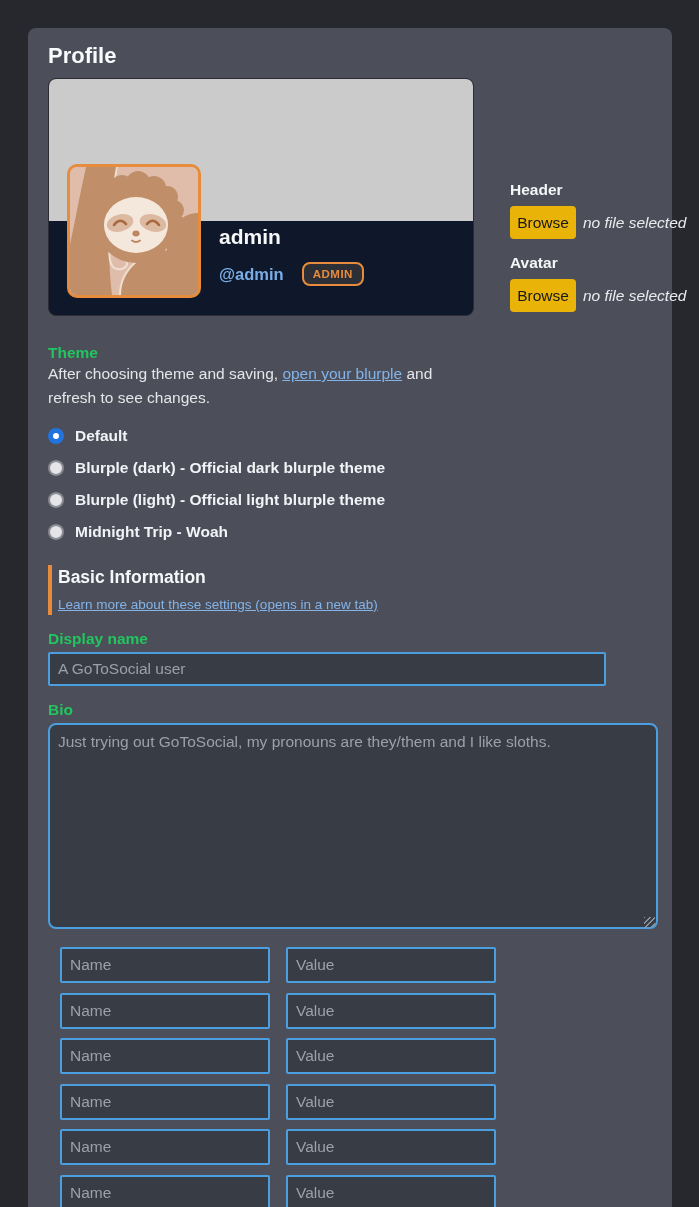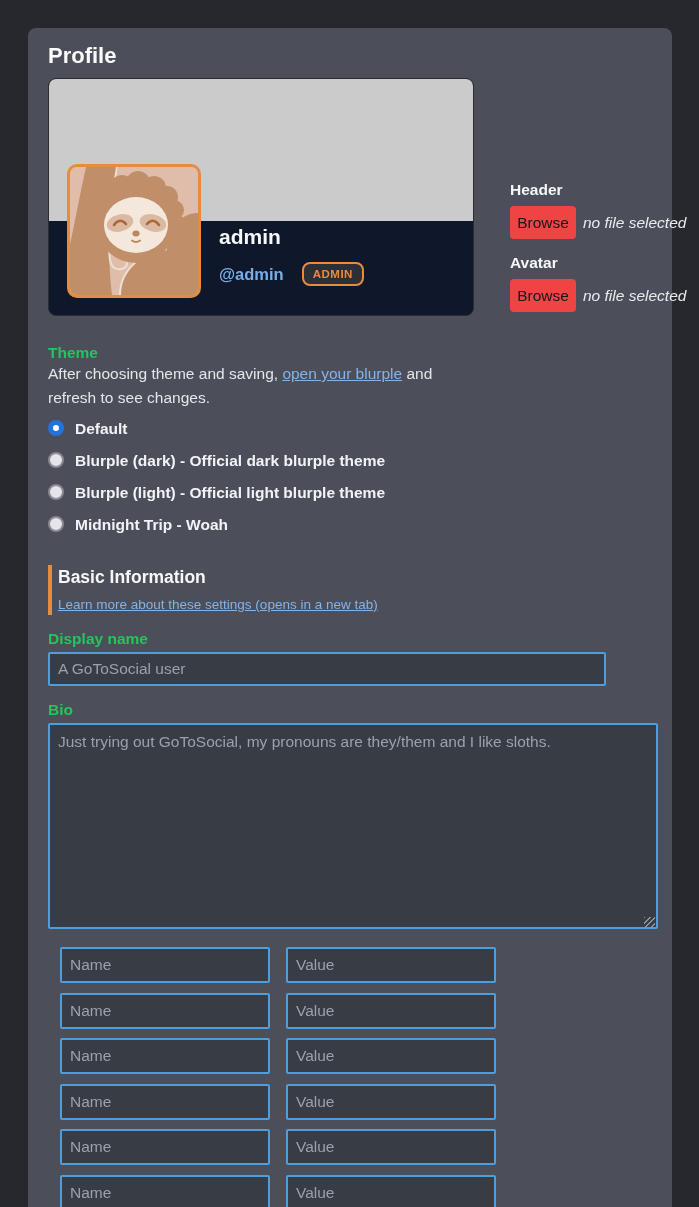--- a/index.html
+++ b/index.html
@@ -35,34 +35,34 @@
   .handle { font-size:16.5px; font-weight:bold; color:#79afe8; }
   .role-badge {
     margin-left:18px; display:inline-block; padding:4px 9px;
     border:2px solid #e78c3c; border-radius:8px; background:#2c2f36;
     color:#e78c3c; font-size:11.5px; font-weight:bold; letter-spacing:.5px;
   }
   .file-col { position:absolute; left:462px; top:103px; width:182px; }
   .file-label { font-size:15.5px; font-weight:bold; color:#f5f6f8; margin-bottom:7px; }
   .file-row { display:flex; align-items:center; white-space:nowrap; }
   .browse-btn {
-    width:66px; height:33px; background:#ef4444; color:#15181e;
+    width:66px; height:33px; background:#eab308; color:#15181e;
     border:none; border-radius:4px; font-size:15.5px;
     font-family:inherit; cursor:pointer;
   }
   .file-status { margin-left:7px; font-size:15.5px; font-style:italic; color:#e9ebee;text-align:right; }
   .file-group + .file-group { margin-top:15px; }
 
   
   .theme-section { margin-top:14px; }
   .field-label { font-size:15.5px; font-weight:bold; color:#22c55e; }
   .theme-desc { max-width:432px; font-size:15.5px; line-height:24px; color:#e4e6e9; }
   .text-link { color:#83b3e9; text-decoration:underline; cursor:pointer; }
   .radio-list { margin-top:10px; }
-  .radio-row { display:flex; height:32px; cursor:pointer; }
+  .radio-row { display:flex; align-items:center; height:32px; cursor:pointer; }
   .radio {
     width:16px; height:16px; border-radius:50%; flex:0 0 16px;
     background:#e4e4e9; border:2px solid #8a8a94;
   }
   .radio.selected { background:#ffffff; border:5px solid #2273dd; }
   .radio-label { margin-left:11px; font-size:15.5px; font-weight:bold; color:#f2f3f6; }
 
   
   .section-head { margin-top:17px; border-left:4px solid #e78c3c; padding:2px 0 2px 6px; }
   .section-title { font-size:17.5px; font-weight:bold; color:#f6f7f9; margin-bottom:7px; }
@@ -73,21 +73,21 @@
   .text-input {
     background:#383c45; border:2px solid #4b9edf; border-radius:2px;
     color:#eceef1; font-family:inherit; font-size:15.5px; padding:0 8px;
     outline:none;
   }
   .text-input::placeholder, textarea::placeholder { color:#9aa1ab; opacity:1; }
   .display-input { width:558px; height:34px; }
   .bio-wrap { position:relative; width:610px; }
   .bio-textarea {
     width:610px; height:206px; resize:none; padding:5px 8px;
-    background:#383c45; border:2px solid #4b9edf; border-radius:2px;
+    background:#383c45; border:2px solid #4b9edf; border-radius:8px;
     color:#bef264; font-family:inherit; font-size:15.5px; line-height:23px; outline:none;
   }
   .resize-grip {
     position:absolute; right:3px; bottom:5px; width:11px; height:11px;
     background:repeating-linear-gradient(-45deg, transparent 0 2.5px, #8b929c 2.5px 4px);
     cursor:nwse-resize;
   }
 
   
   .profile-fields { margin-top:14px; }

